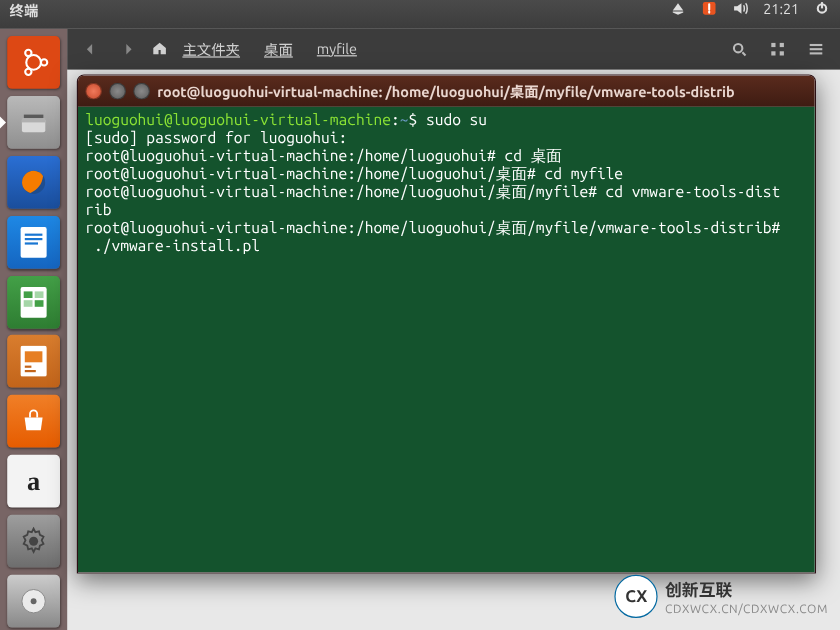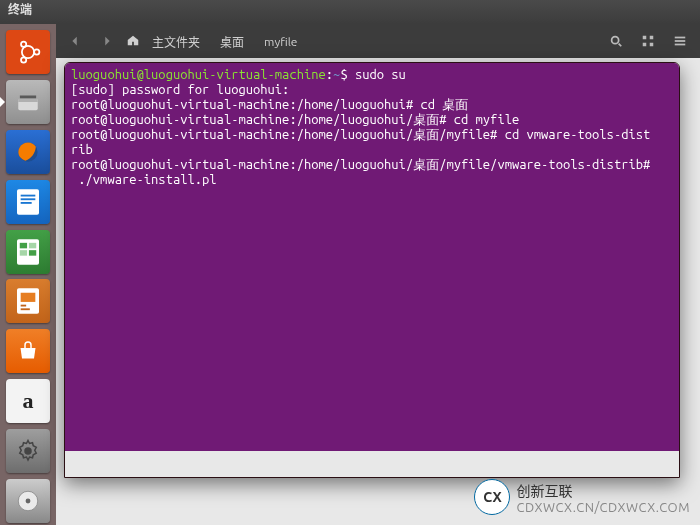--- a/index.html
+++ b/index.html
@@ -11,21 +11,21 @@
 .menubar .spacer { flex: 1; }
 .menubar .tray { display: flex; align-items: center; gap: 12px; }
 .menubar .tray svg { fill: #dfdfdf; }
 .menubar .clock { font-size: 12px; }
 
 
 .nautilus-bar { height: 34px; background: #3c3c3c; display: flex; align-items: center; padding: 0 6px; gap: 6px; color: #d0d0d0; font-size: 12px; margin-left: 56px; }
 .nautilus-bar .navbtn { width: 26px; height: 26px; display: flex; align-items: center; justify-content: center; border-radius: 3px; }
 .nautilus-bar .navbtn svg { fill: #888; }
 .nautilus-bar .crumb { display: flex; align-items: center; gap: 4px; }
-.nautilus-bar .crumb-seg { padding: 4px 8px; border-radius: 3px; }
+.nautilus-bar .crumb-seg { padding: 4px 8px; border-radius: 3px; text-decoration: underline; }
 .nautilus-bar .tool-right { margin-left: auto; display: flex; gap: 4px; }
 .nautilus-bar .toolbtn { width: 28px; height: 26px; display: flex; align-items: center; justify-content: center; }
 .nautilus-bar .toolbtn svg { fill: #bbb; }
 
 
 .launcher { position: absolute; left: 0; top: 24px; bottom: 0; width: 56px; background: rgba(60, 30, 30, 0.65); display: flex; flex-direction: column; align-items: center; padding-top: 4px; gap: 2px; }
 .launcher .item { width: 48px; height: 48px; border-radius: 4px; display: flex; align-items: center; justify-content: center; position: relative; }
 .launcher .item.active::before { content: ""; position: absolute; left: -4px; top: 50%; transform: translateY(-50%); width: 0; height: 0; border-top: 5px solid transparent; border-bottom: 5px solid transparent; border-left: 5px solid #fff; }
 .ubuntu-dash { background: #dd4814; box-shadow: inset 0 0 8px rgba(0,0,0,.3); }
 .ubuntu-dash svg circle { fill:none; stroke:#fff; stroke-width:2; }
@@ -41,36 +41,55 @@
 .tile-dvd    { background: linear-gradient(#ccc,#888); }
 
 
 .terminal-window { position: absolute; left: 64px; top: 62px; width: 616px; height: 416px; border-radius: 6px 6px 0 0; box-shadow: 0 6px 20px rgba(0,0,0,.5); overflow: hidden; border: 1px solid #2b0f14; }
 .term-titlebar { height: 26px; background: linear-gradient(#5a2b1d, #3e1b12); display: flex; align-items: center; padding: 0 6px; gap: 6px; }
 .term-titlebar .wbtn { width: 14px; height: 14px; border-radius: 50%; border: 1px solid rgba(0,0,0,.4); display:flex;align-items:center;justify-content:center; }
 .wbtn.close { background: radial-gradient(#f07a5c,#c84a2c); }
 .wbtn.min   { background: radial-gradient(#8a8a8a,#5c5c5c); }
 .wbtn.max   { background: radial-gradient(#8a8a8a,#5c5c5c); }
 .term-titlebar .wtitle { color: #e9d6cf; font-size: 12px; font-weight: bold; white-space: nowrap; overflow: hidden; text-overflow: ellipsis; }
-.term-body { background: #701a75; color: #fff; height: calc(100% - 26px); padding: 4px 6px; font-family: "Ubuntu Mono","DejaVu Sans Mono",monospace; font-size: 13px; line-height: 15px; white-space: pre-wrap; word-break: break-all; }
+.term-body { background: #14532d; color: #fff; height: calc(100% - 26px); padding: 4px 6px; font-family: "Ubuntu Mono","DejaVu Sans Mono",monospace; font-size: 13px; line-height: 15px; white-space: pre-wrap; word-break: break-all; }
 .term-body .prompt-green { color: #8ae234; }
 .term-body .path-blue { color: #729fcf; }
 
 
 .brand { position: absolute; right: 10px; bottom: 10px; display:flex; align-items:center; gap:6px;}
 .brand .cx { width:36px;height:36px;border-radius:50%;background:#fff;border:1px solid #0369a1;display:flex;align-items:center;justify-content:center;font-weight:bold;color:#333;font-size:14px;}
-.brand .txt { font-size:14px; color:#333; font-weight:normal;}
-.brand .url { font-size:13px; color:#888; display:block; letter-spacing:.5px;}
+.brand .txt { font-size:14px; color:#333; font-weight:bold;}
+.brand .url { font-size:10px; color:#888; display:block; letter-spacing:.5px;}
 </style>
 </head>
 <body>
 
 <div class="menubar">
   <span class="title">终端</span>
   <span class="spacer"></span>
+  <div class="tray">
+    <span><svg width="14" height="14" viewBox="0 0 16 16">
+          <path d="M3 10l5-7 5 7H3z"></path>
+          <path d="M3 12l5 2 5-2v-1H3z"></path>
+        </svg></span>
+    <span><svg width="14" height="14" viewBox="0 0 16 16">
+          <rect x="2" y="2" width="12" height="12" rx="2" fill="#e95420"></rect>
+          <path d="M8 4v5m0 2v1" stroke="#fff" stroke-width="2" stroke-linecap="round"></path>
+        </svg></span>
+    <span><svg width="14" height="14" viewBox="0 0 16 16">
+          <path d="M2 6h3l4-3v10l-4-3H2z"></path>
+          <path d="M11 5c1 1 1 5 0 6M13 3c2 2 2 8 0 10" fill="none" stroke="#dfdfdf" stroke-width="1.4"></path>
+        </svg></span>
+    <span class="clock">21:21</span>
+    <span><svg width="14" height="14" viewBox="0 0 16 16">
+          <circle cx="8" cy="8" r="4" fill="none" stroke="#dfdfdf" stroke-width="2"></circle>
+          <rect x="7" y="2" width="2" height="6" fill="#dfdfdf"></rect>
+        </svg></span>
+  </div>
 </div>
 
 <div class="nautilus-bar">
   <div class="navbtn">
       <svg width="14" height="14" viewBox="0 0 16 16">
         <path d="M10 3l-5 5 5 5z"></path>
       </svg>
     </div>
   <div class="navbtn">
       <svg width="14" height="14" viewBox="0 0 16 16">
@@ -194,20 +213,26 @@
     <div class="tile tile-dvd">
         <svg width="26" height="26" viewBox="0 0 32 32">
           <circle cx="16" cy="16" r="12" fill="#eaeaea" stroke="#888"></circle>
           <circle cx="16" cy="16" r="3" fill="#666"></circle>
         </svg>
       </div>
   </div>
 </div>
 
 <div class="terminal-window">
+  <div class="term-titlebar">
+    <div class="wbtn close"></div>
+    <div class="wbtn min"></div>
+    <div class="wbtn max"></div>
+    <div class="wtitle">root@luoguohui-virtual-machine: /home/luoguohui/桌面/myfile/vmware-tools-distrib</div>
+  </div>
   <div class="term-body" id="term-body"><span class="prompt-green">luoguohui@luoguohui-virtual-machine</span>:<span class="path-blue">~</span>$ sudo su
 [sudo] password for luoguohui:
 root@luoguohui-virtual-machine:/home/luoguohui# cd 桌面
 root@luoguohui-virtual-machine:/home/luoguohui/桌面# cd myfile
 root@luoguohui-virtual-machine:/home/luoguohui/桌面/myfile# cd vmware-tools-dist
 rib
 root@luoguohui-virtual-machine:/home/luoguohui/桌面/myfile/vmware-tools-distrib#
  ./vmware-install.pl
 </div>
 </div>

